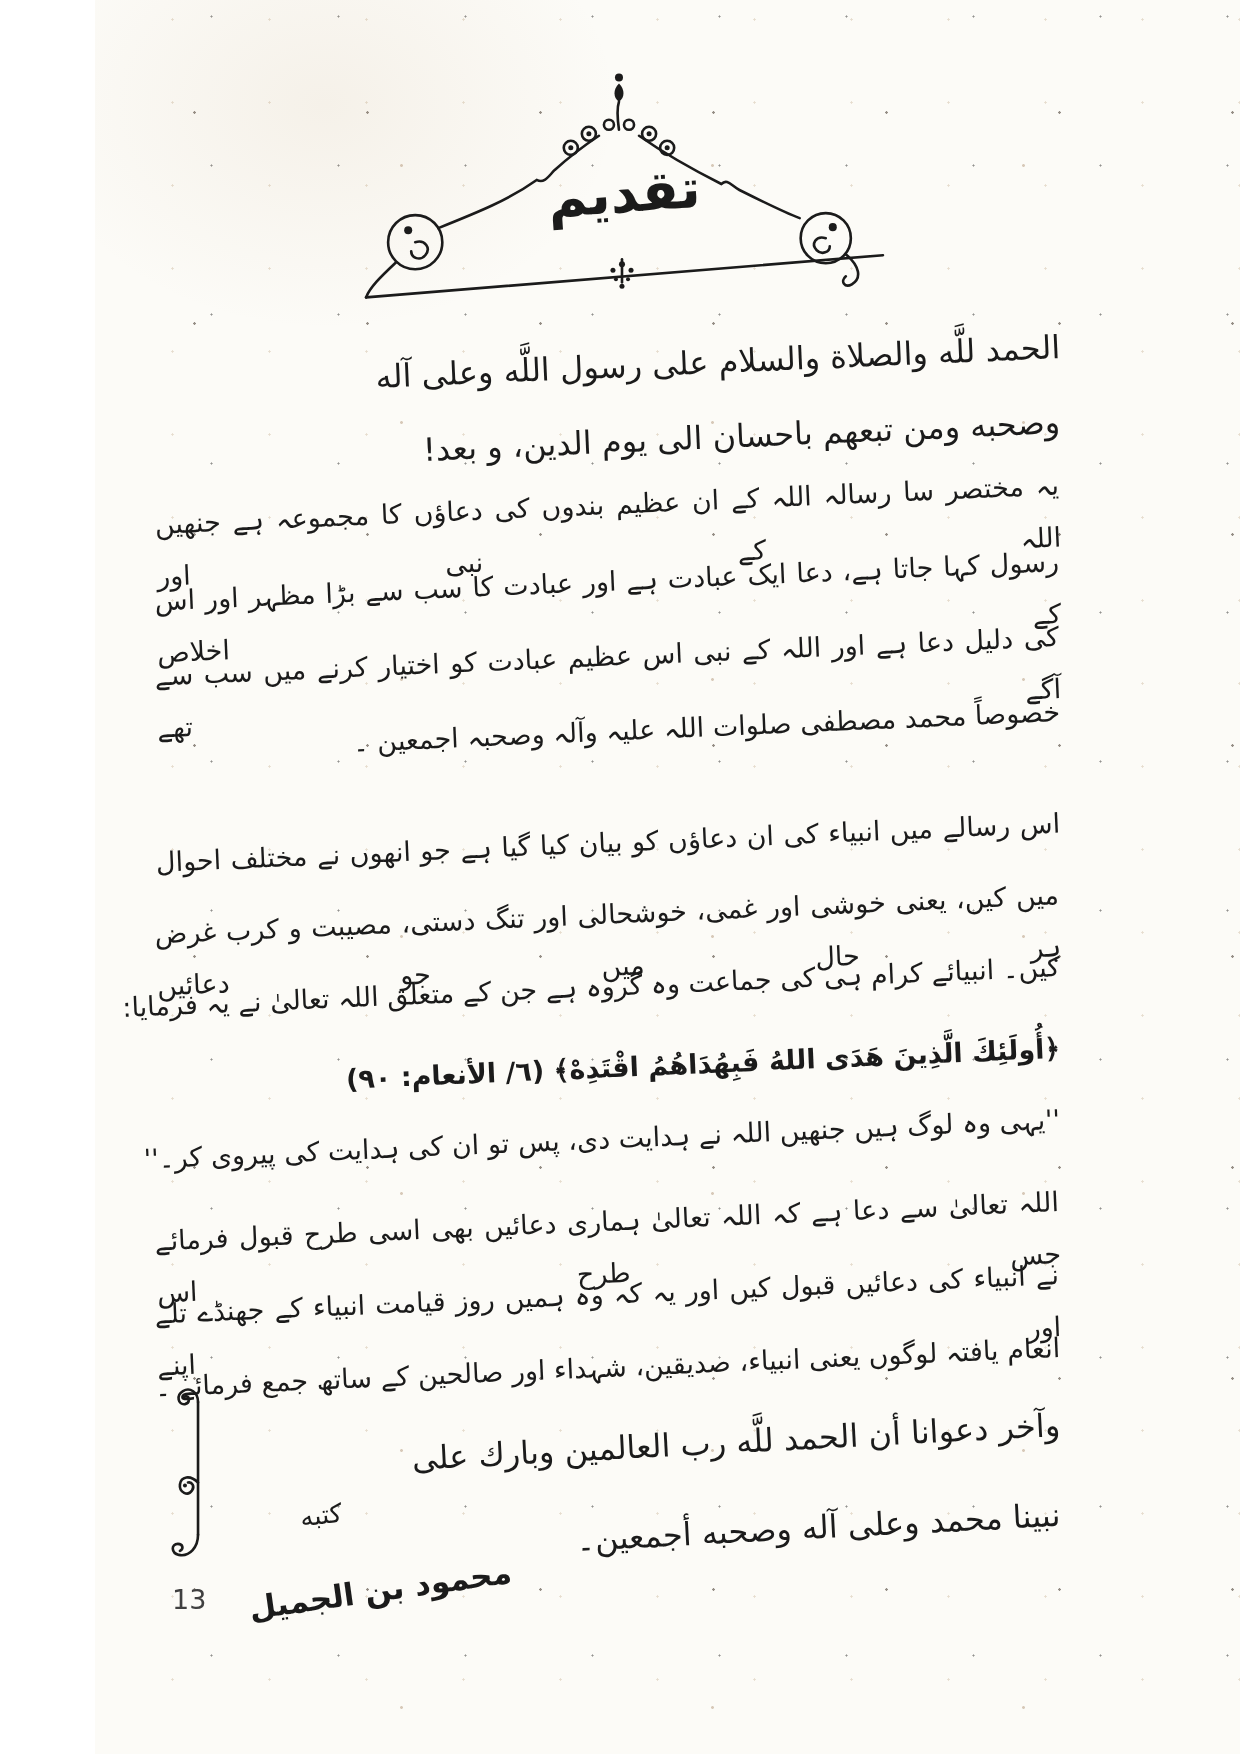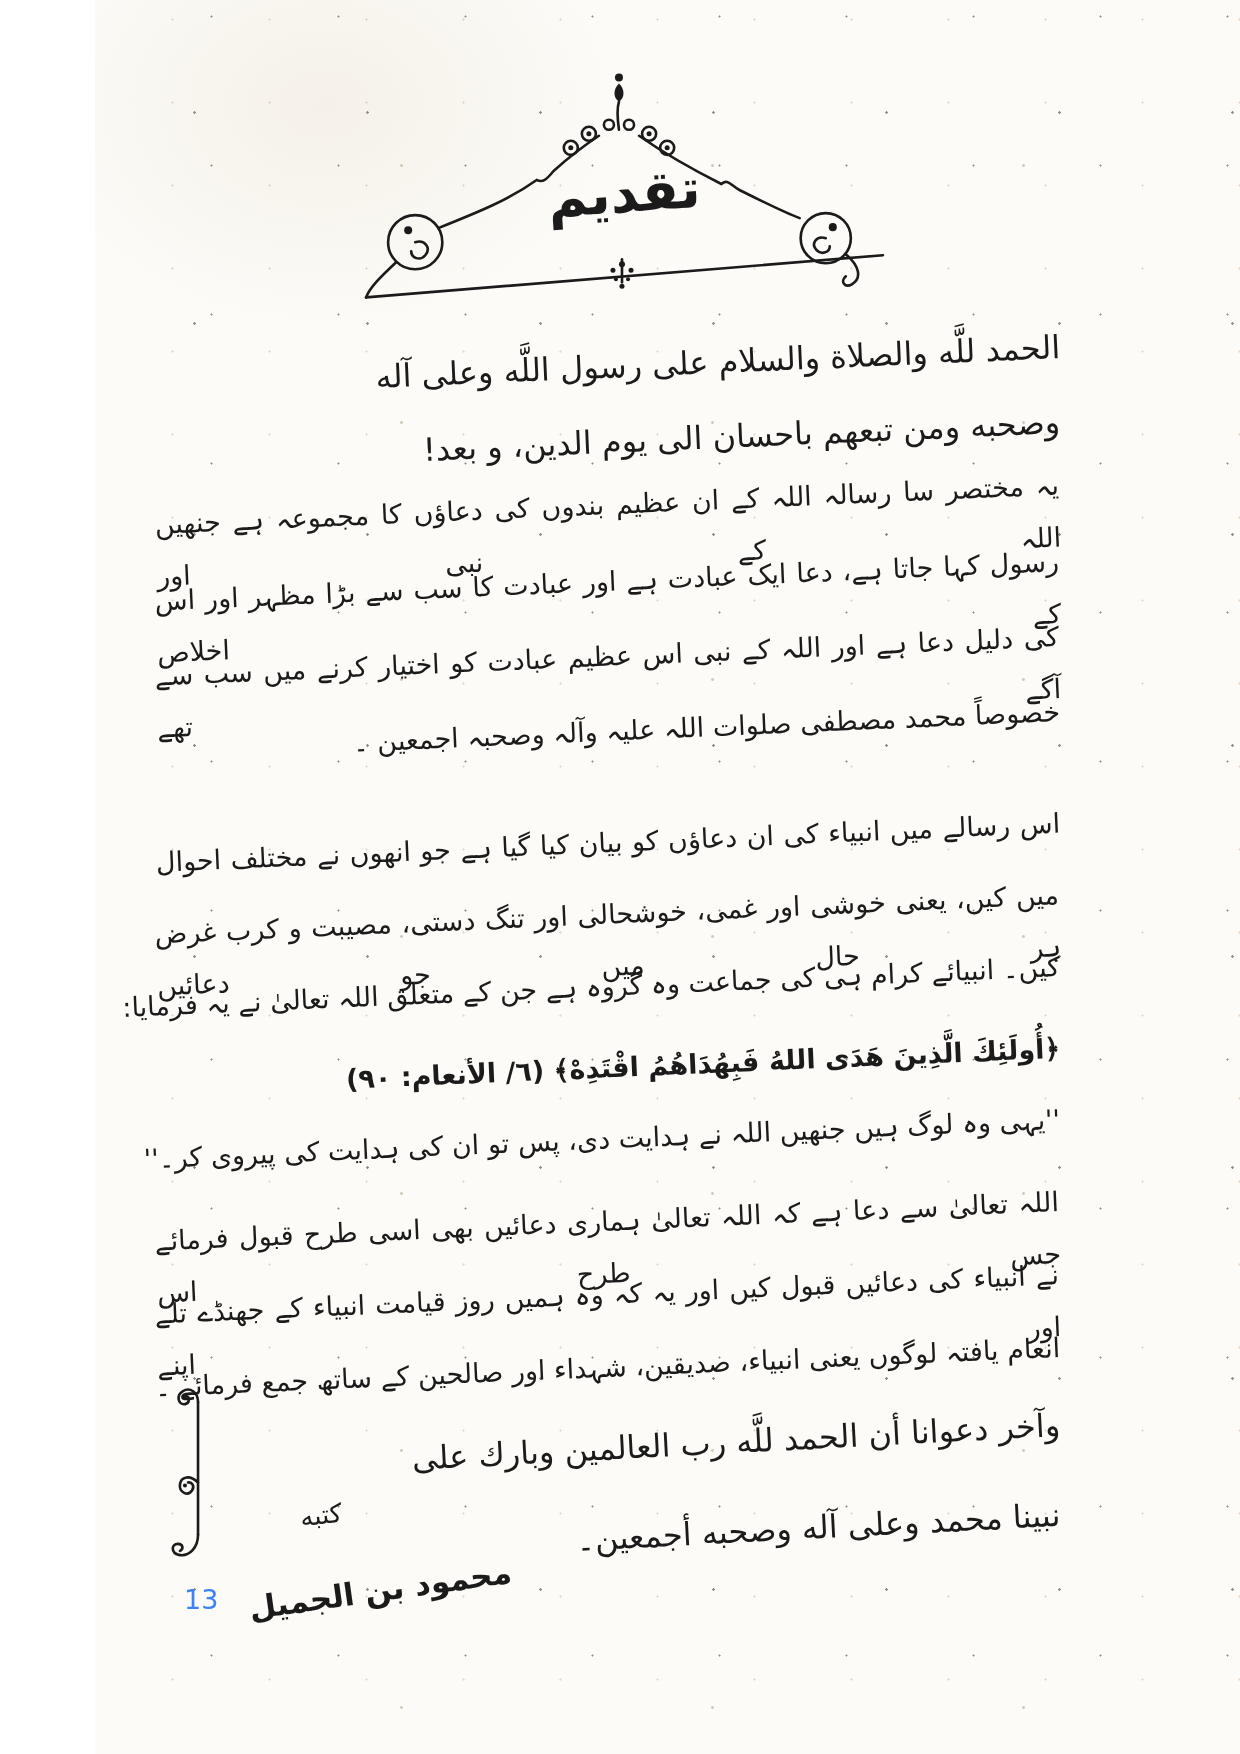--- a/index.html
+++ b/index.html
@@ -48,21 +48,21 @@
 
   .katabahu{
     position:absolute;left:300px;top:1500px;font-size:26px;direction:rtl;
     transform:rotate(-6deg);
   }
   .author{
     position:absolute;left:248px;top:1572px;font-size:31px;font-weight:bold;direction:rtl;
     transform:rotate(-8deg);white-space:nowrap;
   }
   .pagenum{
-    position:absolute;left:184px;top:1584px;font-size:27px;color:#3b82f6;
+    position:absolute;left:172px;top:1584px;font-size:27px;color:#404040;
   }
 </style>
 </head>
 <body>
 
 <div class="paper"></div>
 
 <div class="header-wrap">
   <svg viewBox="0 0 530 240" aria-hidden="true">
 

